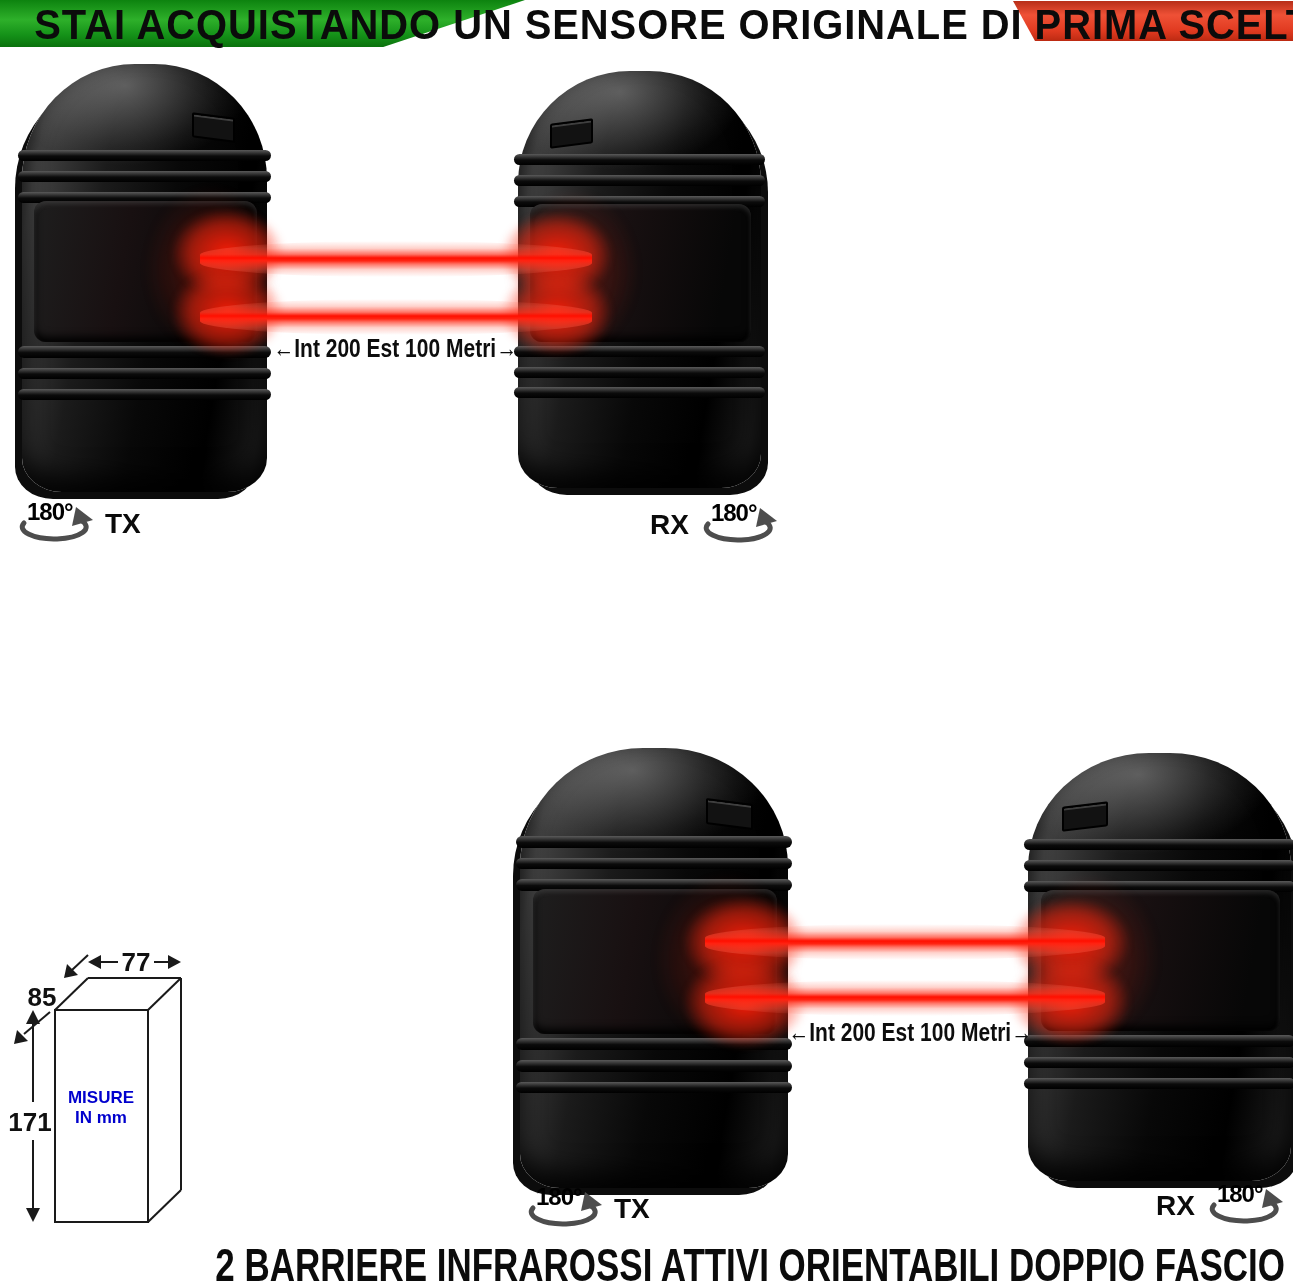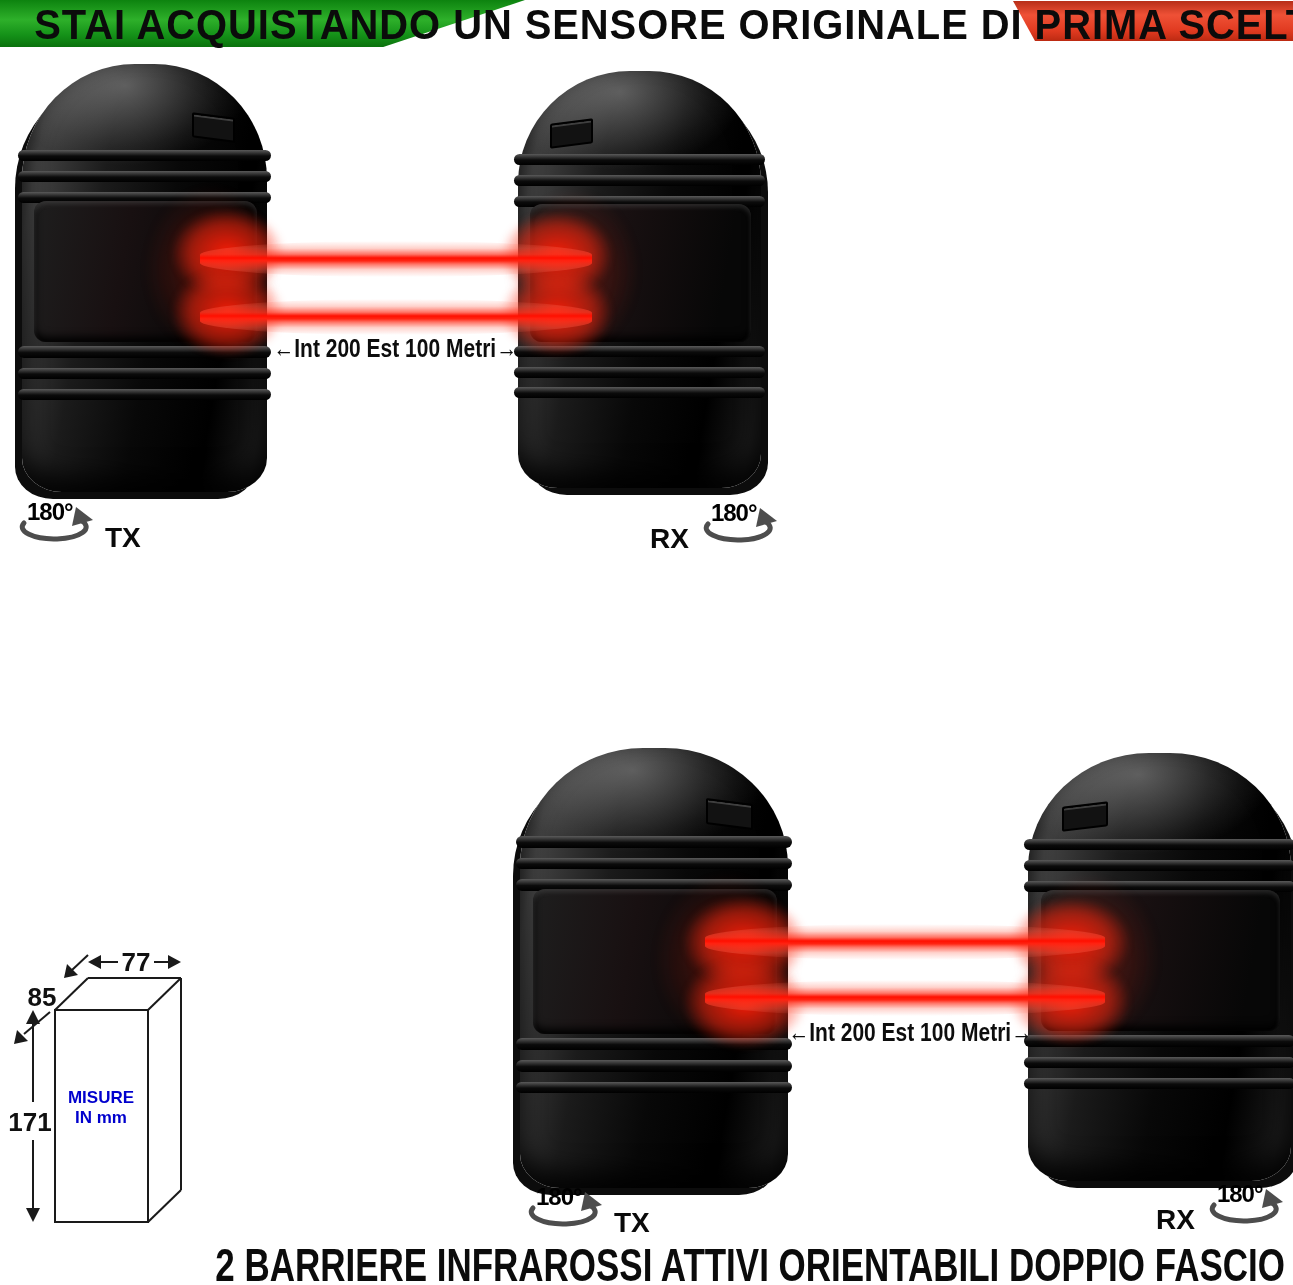--- a/index.html
+++ b/index.html
@@ -77,21 +77,21 @@
   }
 
   .beam-label { position:absolute; z-index:6; text-align:center; font-weight:bold; font-size:25px; color:#0d0d0d; }
   .beam-label span { display:inline-block; transform:scaleX(.84); white-space:nowrap; }
 
   
   .rot-group { position:absolute; z-index:4; display:flex; align-items:flex-start; gap:9px; }
   .rot-icon { position:relative; width:82px; height:44px; flex:0 0 auto; }
   .rot-icon svg { position:absolute; left:0; top:4px; }
   .rot-num { position:absolute; left:13px; top:-3px; font-weight:bold; font-size:24px; color:#000; letter-spacing:-1px; }
-  .rot-label { font-weight:bold; font-size:28px; color:#0a0a0a; margin-top:21px; }
+  .rot-label { font-weight:bold; font-size:28px; color:#0a0a0a; margin-top:7px; }
 
   
   .dim-svg { position:absolute; left:0; top:940px; z-index:3; }
   .dim-svg line, .dim-svg rect, .dim-svg path { stroke:#1a1a1a; stroke-width:2; fill:none; }
   .dim-svg polygon { fill:#1a1a1a; stroke:none; }
   .dim-svg text { font-family:"Liberation Sans",sans-serif; font-weight:bold; fill:#111; }
   .dim-note { fill:#0000cd !important; }
 
   
   .footer-text { position:absolute; left:0; top:1238px; width:100%; text-align:center;

